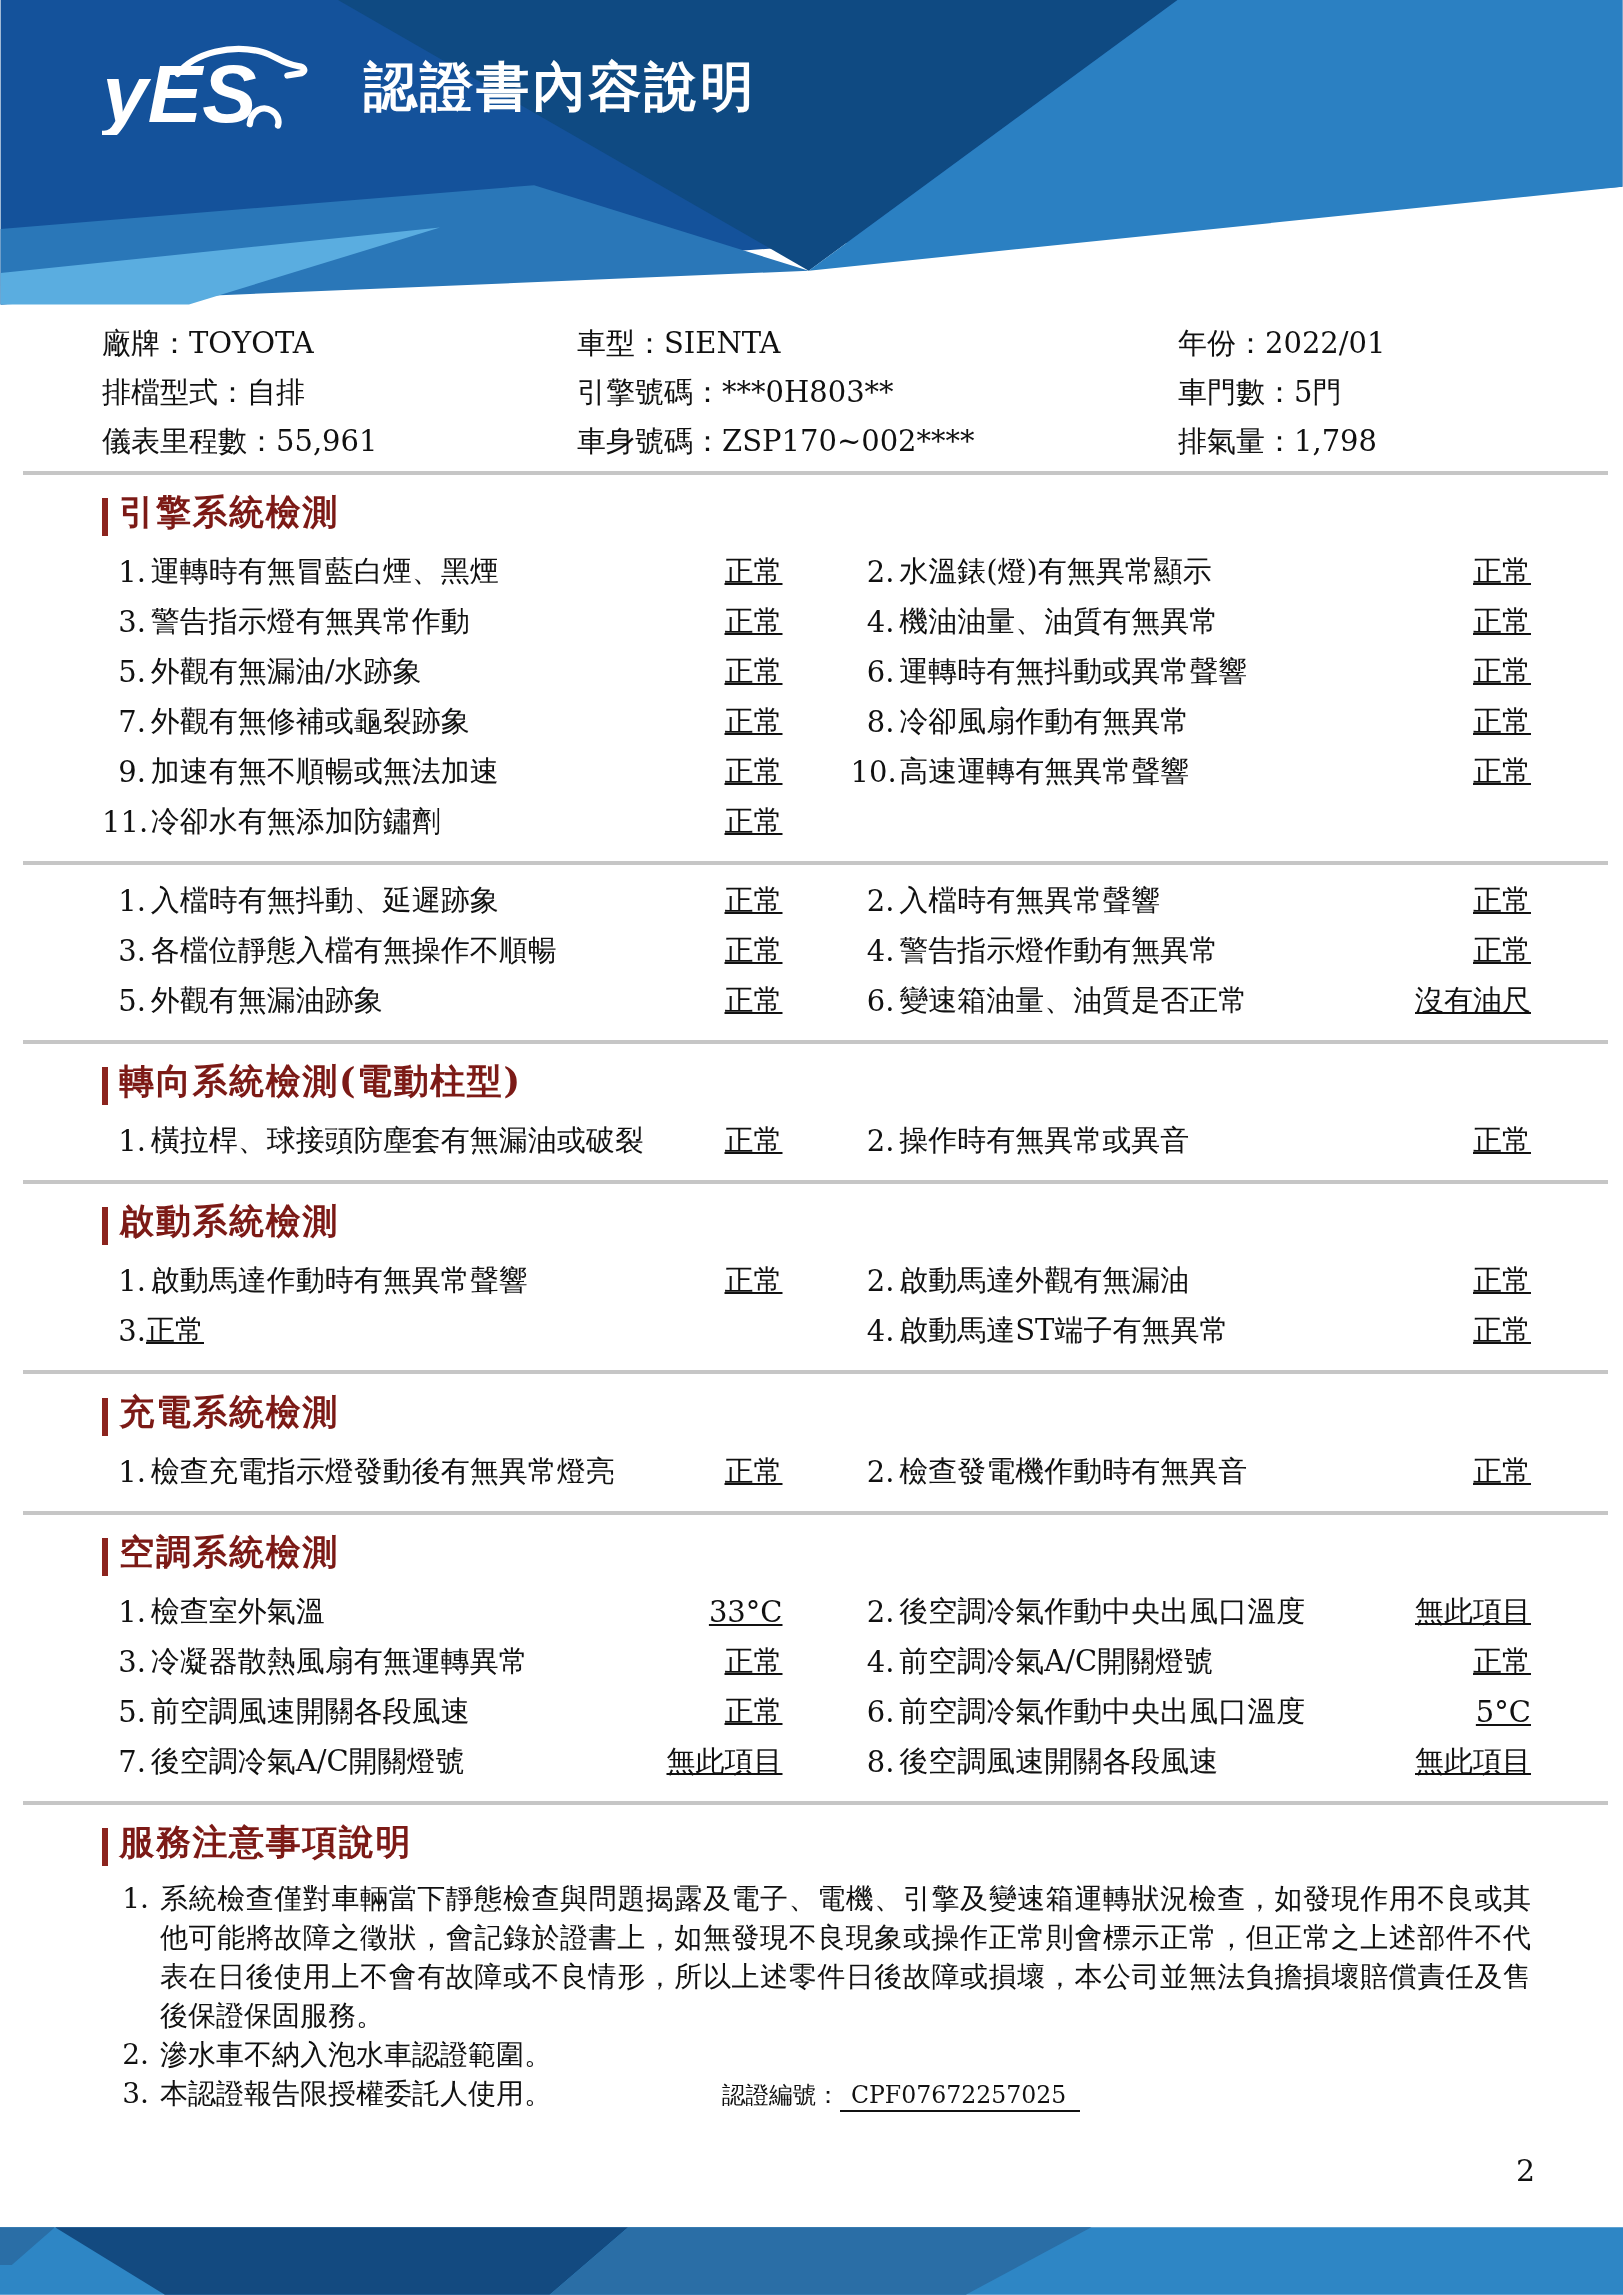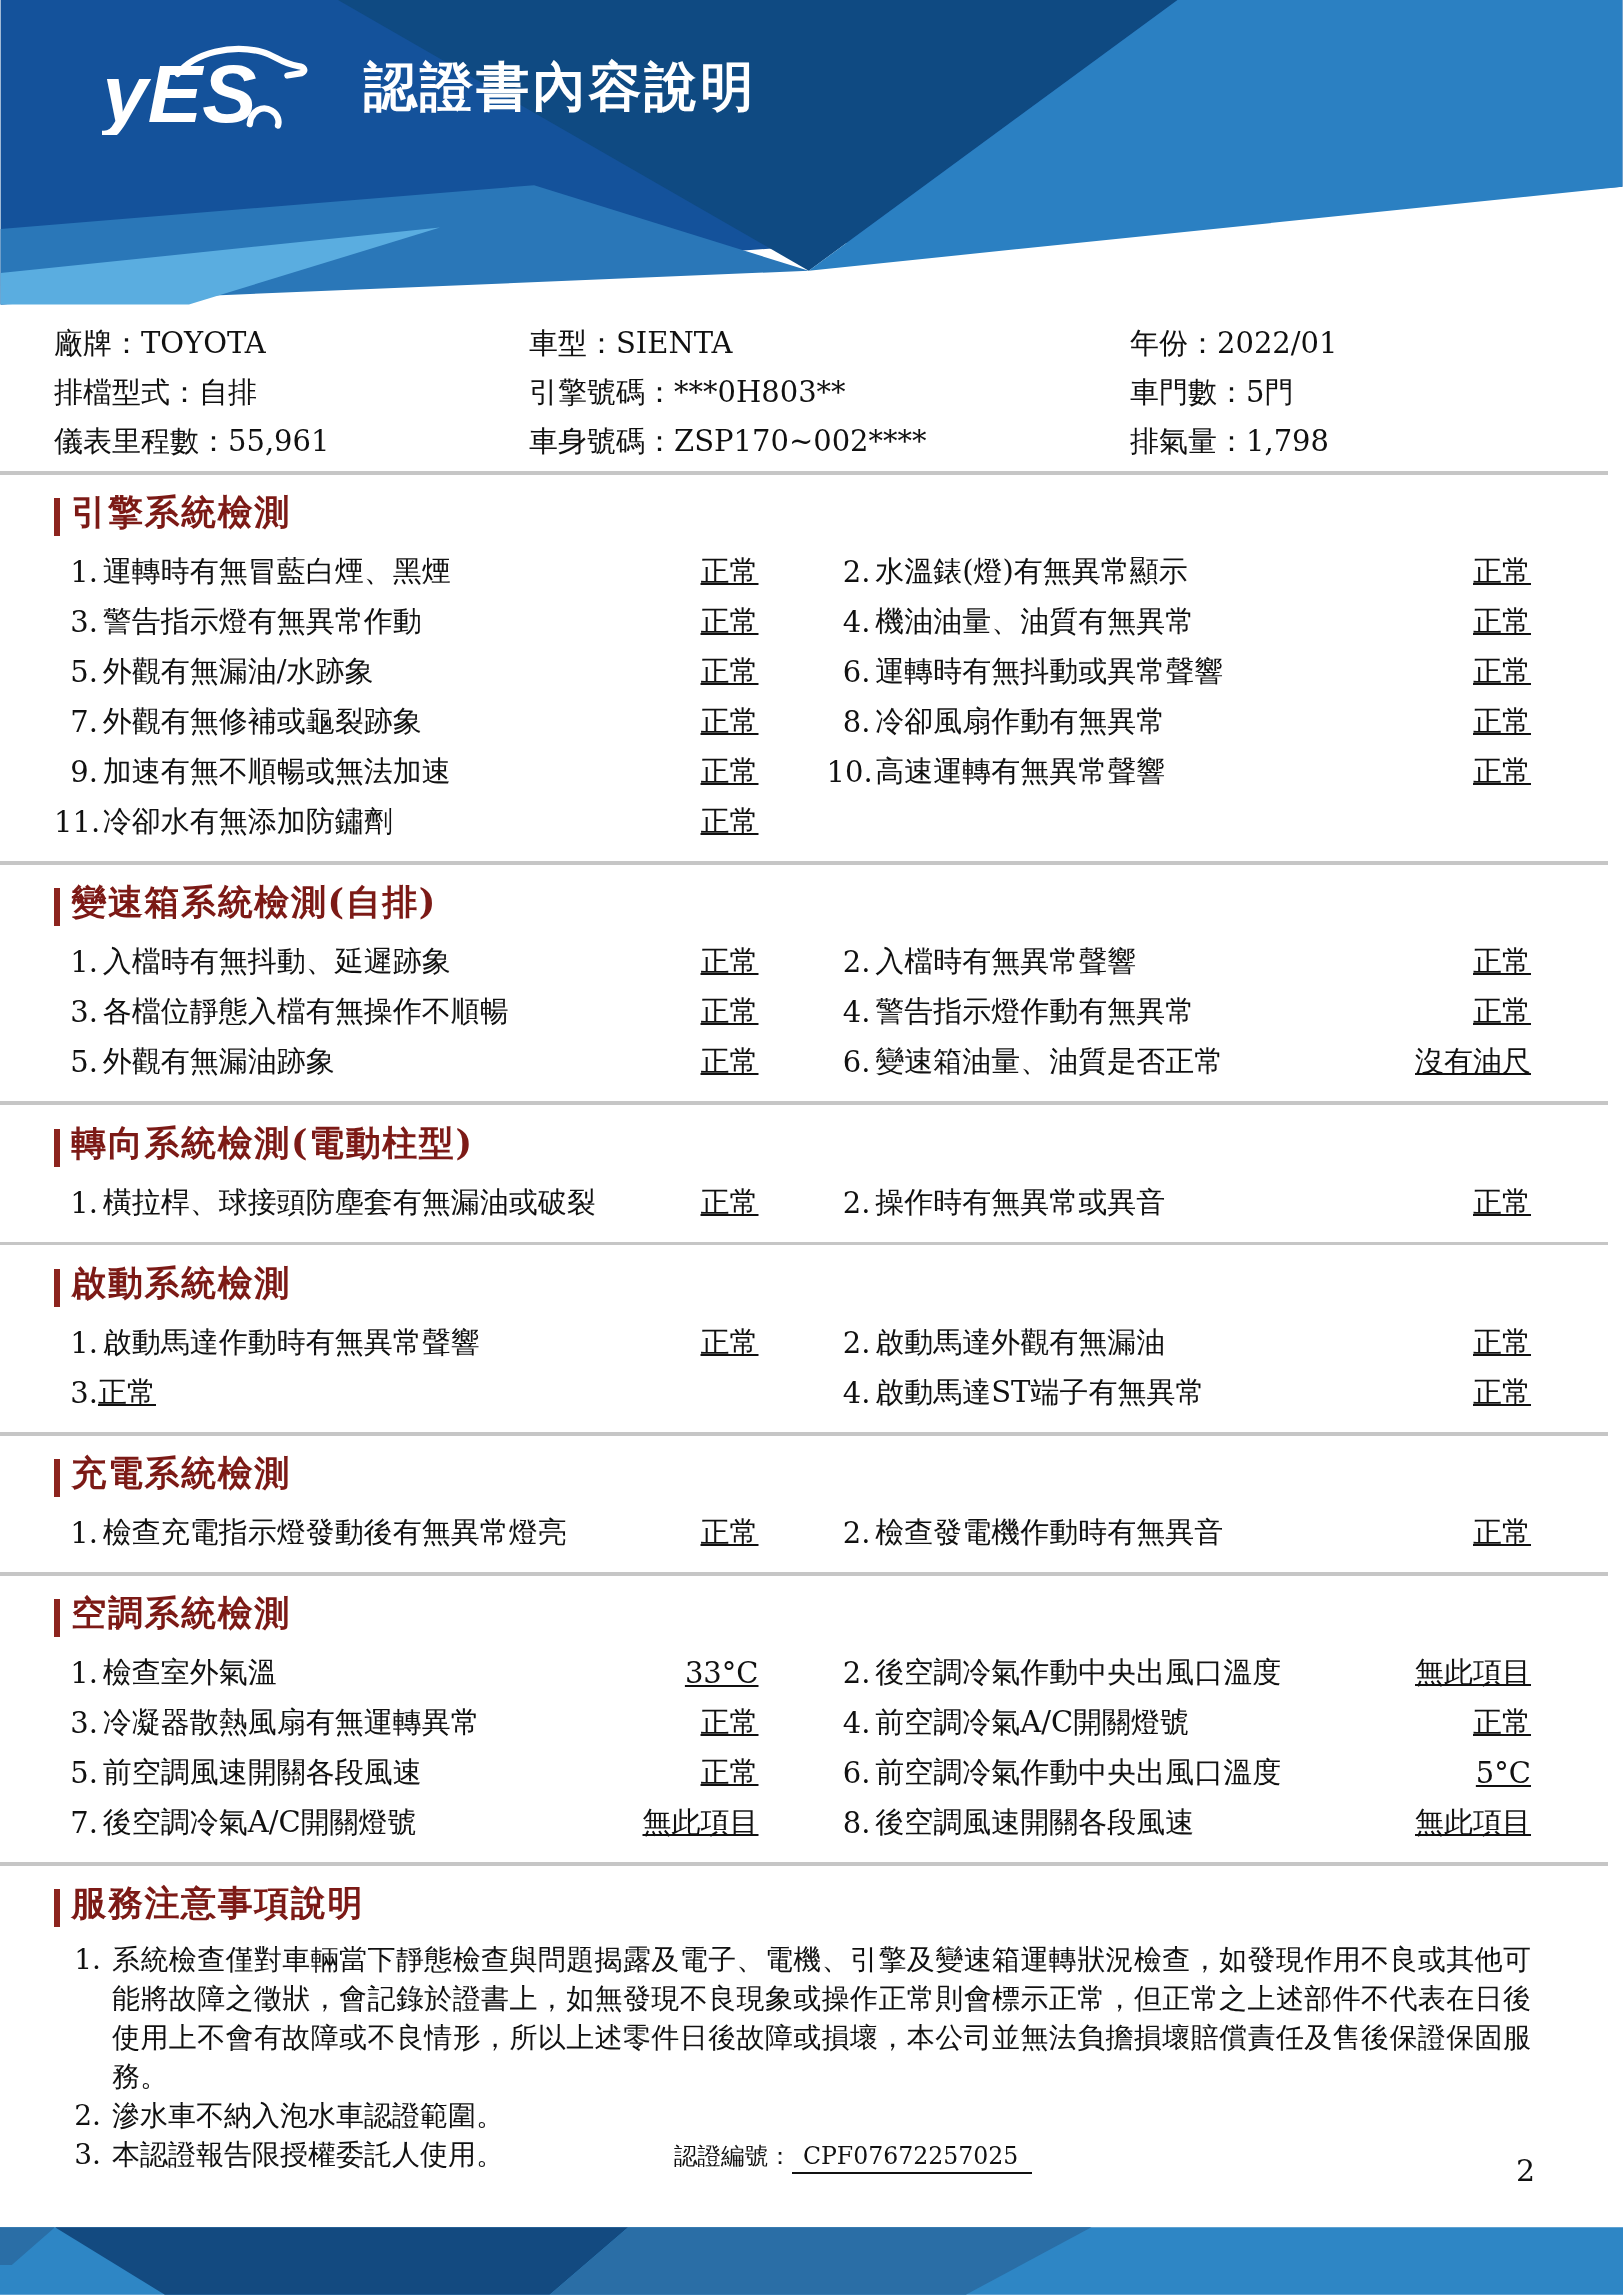--- a/index.html
+++ b/index.html
@@ -10,21 +10,21 @@
   
   .hero { position:relative; height:306px; }
   .hero-bg { position:absolute; top:0; left:0; }
   .brand-row { position:absolute; top:41px; left:102px; display:flex; align-items:center; gap:26px; }
   .logo-svg { display:block; }
   .page-title {
     margin:0; color:#fff; font-size:53px; font-weight:bold; letter-spacing:3.1px;
     font-family:"Liberation Sans", sans-serif;
   }
   
-  .content { padding:0 92px 0 54px; }
+  .content { padding:0 92px 0 102px; }
   .info-grid {
     display:grid; grid-template-columns:475px 601px 1fr;
     row-gap:18px; margin-top:22px; font-size:29px; line-height:31px;
   }
   .info-cell { white-space:nowrap; }
   .divider { height:3.9px; background:#c6c6c6; margin:14px -77px 0 -79px; }
   .sec-head { display:flex; align-items:flex-end; gap:11.8px; margin:17.3px 0 6.3px 0; height:44px; }
   .bar { width:5.5px; height:38px; background:#8c241e; flex:none; }
   .sec-title { margin:0; font-size:35px; font-weight:bold; color:#7c1a16; letter-spacing:1.6px; }
   .items { display:grid; grid-template-columns:1fr 1fr; column-gap:68px; margin-top:11px; }
@@ -153,24 +153,20 @@
   <div class="item">
     <span class="num">11.</span>
     <span class="label">冷卻水有無添加防鏽劑</span>
     <span class="value">正常</span>
   </div>
 </div>
   </section>
 
   <section class="check-section">
     <div class="divider"></div>
-    <div class="sec-head">
-      <span class="bar"></span>
-      <h2 class="sec-title">變速箱系統檢測(自排)</h2>
-    </div>
     <div class="items">
   <div class="item">
     <span class="num">1.</span>
     <span class="label">入檔時有無抖動、延遲跡象</span>
     <span class="value">正常</span>
   </div>
 
   <div class="item">
     <span class="num">2.</span>
     <span class="label">入檔時有無異常聲響</span>

